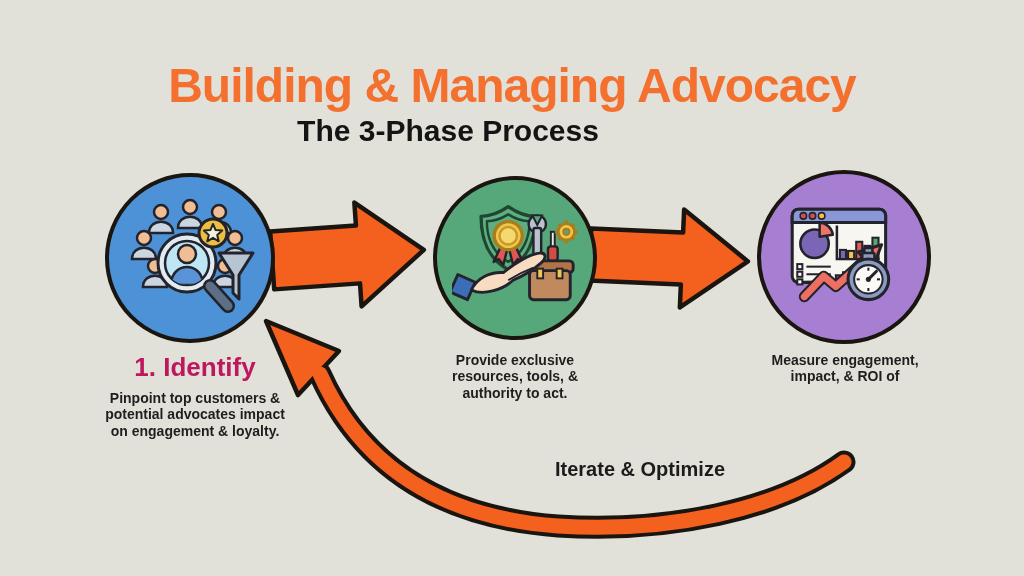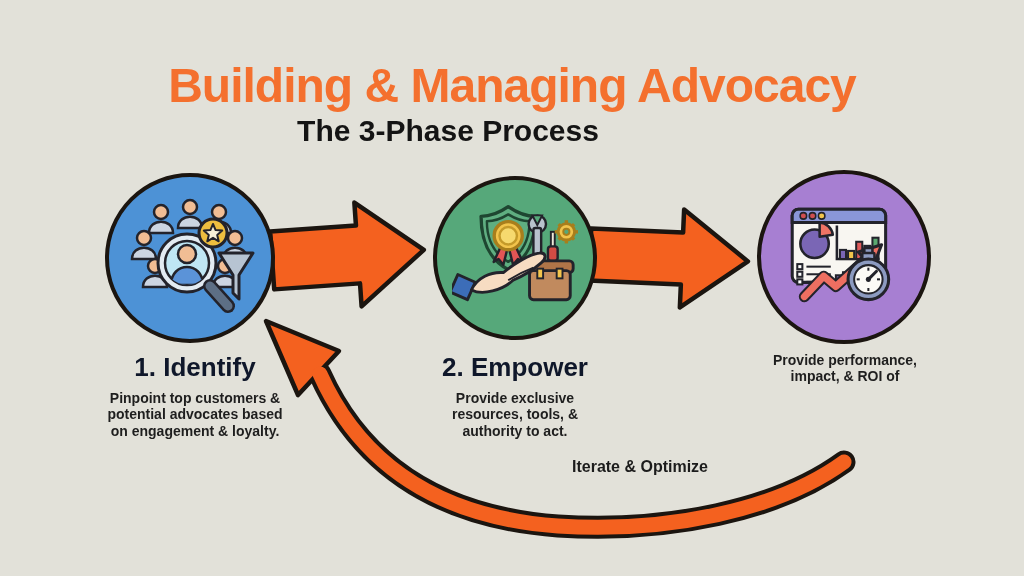--- a/index.html
+++ b/index.html
@@ -27,25 +27,25 @@
     display:flex; align-items:center; justify-content:center;
     z-index:1;
   }
   #circle-identify { left:105px; top:173px; width:170px; height:170px; background:#4d92d6; }
   #circle-empower  { left:433px; top:176px; width:164px; height:164px; background:#56a87a; }
   #circle-track    { left:757px; top:170px; width:174px; height:174px; background:#a77fd2; }
   .phase-text { position:absolute; width:320px; text-align:center; z-index:2; }
   #text-identify { left:35px;  top:352px; }
   #text-empower  { left:355px; top:352px; }
   #text-track    { left:685px; top:352px; }
-  .phase-label { font-size:26px; font-weight:800; color:#0f172a; margin-bottom:7px; }
+  .phase-label { font-size:26px; font-weight:800; color:#be185d; margin-bottom:7px; }
   .phase-desc  { font-size:14px; font-weight:700; color:#1e1e1e; line-height:1.17; }
   .loop-label {
     position:absolute; left:540px; top:458px; width:200px; text-align:center;
-    font-size:16px; font-weight:800; color:#1c1c1c; z-index:2;
+    font-size:20px; font-weight:800; color:#1c1c1c; z-index:2;
   }
 </style>
 </head>
 <body>
 
 <div class="stage">
 
   <h1 class="title">Building &amp; Managing Advocacy</h1>
   <h2 class="subtitle">The 3-Phase Process</h2>
 
@@ -205,36 +205,35 @@
       </g>
       <line x1="89" y1="87" x2="97" y2="79" stroke="#23232b" stroke-width="3" stroke-linecap="round"></line>
       <circle cx="89" cy="87" r="2.5" fill="#23232b"></circle>
     </svg>
   </div>
 
   <div class="phase-text" id="text-identify">
     <div class="phase-label">1. Identify</div>
     <div class="phase-desc">
       <span>Pinpoint top customers &amp;</span><br>
-      <span>potential advocates based</span><br>
+      <span>potential advocates impact</span><br>
       <span>on engagement &amp; loyalty.</span>
     </div>
   </div>
 
   <div class="phase-text" id="text-empower">
-    <div class="phase-label">2. Empower</div>
     <div class="phase-desc">
       <span>Provide exclusive</span><br>
       <span>resources, tools, &amp;</span><br>
       <span>authority to act.</span>
     </div>
   </div>
 
   <div class="phase-text" id="text-track">
     <div class="phase-desc">
-      <span>Provide performance,</span><br>
+      <span>Measure engagement,</span><br>
       <span>impact, &amp; ROI of</span><br>
     </div>
   </div>
 
   <div class="loop-label">Iterate &amp; Optimize</div>
 
 </div>
 
 </body></html>

